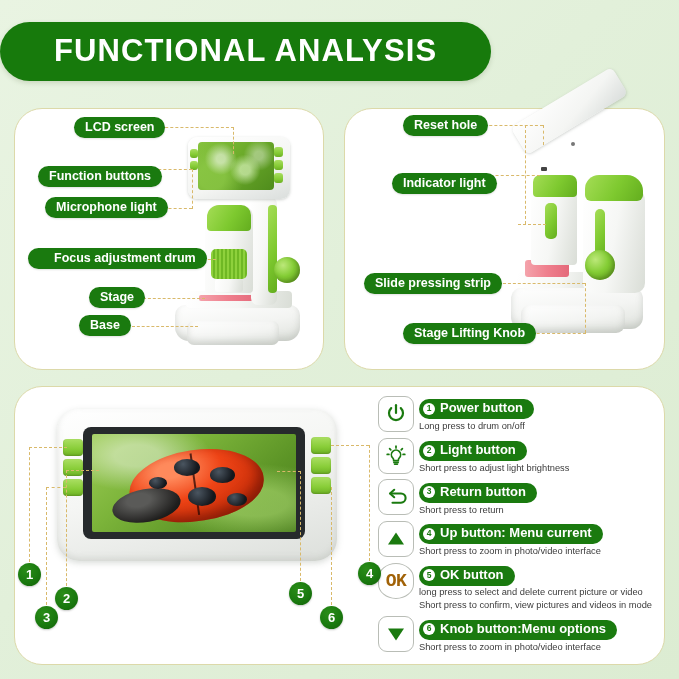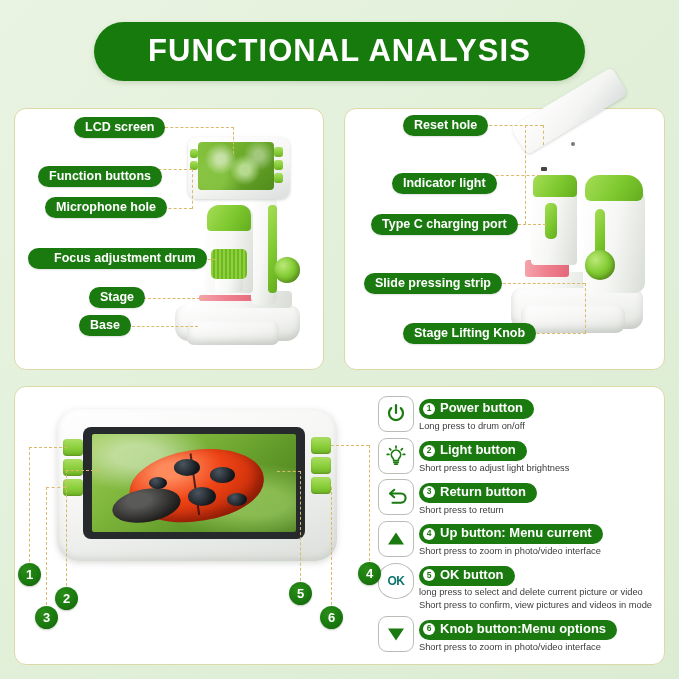--- a/index.html
+++ b/index.html
@@ -9,40 +9,40 @@
     overflow: hidden;
   }
   body {
     background: linear-gradient(135deg, #e9f4e2 0%, #e2f0da 45%, #dcecd2 100%);
     position: relative;
   }
 
   
   .title-wrap {
     position: absolute; top: 22px; left: 0; width: 679px;
-    display: flex; justify-content: center;
+    display: flex; 
   }
   .title-pill {
     background: #177a0c;
     color: #ffffff;
     border-radius: 34px;
     padding: 13px 54px 15px;
     font-size: 31px;
     font-weight: bold;
     letter-spacing: 1.1px;
     line-height: 1;
     box-shadow: 0 2px 5px rgba(90,110,70,0.22);
   }
 
   
   .panel {
     position: absolute;
     background: #ffffff;
     border: 1.5px solid #dcd9a9;
-    border-radius: 12px;
+    border-radius: 28px;
   }
   #panel-topleft  { left: 14px;  top: 108px; width: 310px; height: 262px; }
   #panel-topright { left: 344px; top: 108px; width: 321px; height: 262px; }
   #panel-bottom   { left: 14px;  top: 386px; width: 651px; height: 279px; }
 
   
   .pill {
     position: absolute;
     background: #1a7a0f;
     color: #fff;
@@ -215,22 +215,22 @@
     width: 36px; height: 36px;
     border: 1.3px solid #b9bdb6;
     border-radius: 9px;
     background: #fff;
     display: flex; align-items: center; justify-content: center;
     margin-right: 5px;
   }
   .legend-icon.oval { border-radius: 50% / 42%; }
   .legend-icon svg { display: block; }
   .ok-text {
-    font-size: 12px; font-weight: bold;
-    color: #0f766e; letter-spacing: -.5px;
+    font-size: 18px; font-weight: bold;
+    color: #a16207; letter-spacing: -.5px; font-family: Liberation Mono, monospace;
   }
   .legend-text { padding-top: 1px; min-width: 0; }
   .legend-pill {
     display: inline-flex;
     align-items: center;
     background: #1a7a0f;
     color: #fff;
     border-radius: 10px;
     padding: 2px 11px 3px 4px;
     font-size: 13px;
@@ -297,21 +297,21 @@
   <div class="lead" style="left:130px;top:18px;width:89px;"></div>
   <div class="lead" style="left:133px;top:60px;width:44px;"></div>
   <div class="lead" style="left:133px;top:99px;width:44px;"></div>
   <div class="lead-v" style="left:177px;top:60px;height:40px;"></div>
   <div class="lead" style="left:167px;top:150px;width:34px;"></div>
   <div class="lead" style="left:128px;top:189px;width:62px;"></div>
   <div class="lead" style="left:117px;top:217px;width:66px;"></div>
 
   <div class="pill" style="left:59px;top:8px;">LCD screen</div>
   <div class="pill" style="left:23px;top:49px;margin-top:8px;">Function buttons</div>
-  <div class="pill" style="left:30px;top:88px;">Microphone hole</div>
+  <div class="pill" style="left:30px;top:88px;">Microphone light</div>
   <div class="pill" style="left:13px;top:139px;padding-left:26px;">Focus adjustment drum</div>
   <div class="pill" style="left:74px;top:178px;">Stage</div>
   <div class="pill" style="left:64px;top:206px;">Base</div>
 </div>
 
 <div class="panel" id="panel-topright">
 
   <div class="device" style="left:0;top:0;width:321px;height:262px;">
 
     <div class="scope-base" style="left:166px;top:178px;width:132px;height:42px;border-radius:12px;"></div>
@@ -339,21 +339,20 @@
   <div class="lead-v" style="left:198px;top:16px;height:20px;"></div>
   <div class="lead" style="left:135px;top:66px;width:60px;"></div>
   <div class="lead" style="left:173px;top:115px;width:28px;"></div>
   <div class="lead-v" style="left:180px;top:16px;height:99px;"></div>
   <div class="lead" style="left:158px;top:174px;width:82px;"></div>
   <div class="lead-v" style="left:240px;top:174px;height:50px;"></div>
   <div class="lead" style="left:166px;top:224px;width:75px;"></div>
 
   <div class="pill" style="left:58px;top:6px;">Reset hole</div>
   <div class="pill" style="left:47px;top:56px;margin-top:8px;">Indicator light</div>
-  <div class="pill" style="left:26px;top:105px;">Type C charging port</div>
   <div class="pill" style="left:19px;top:164px;">Slide pressing strip</div>
   <div class="pill" style="left:58px;top:214px;">Stage Lifting Knob</div>
 </div>
 
 <div class="panel" id="panel-bottom">
 
   <div class="device" style="left:0;top:0;width:360px;height:279px;">
     <div class="hand-body" style="left:42px;top:22px;width:280px;height:152px;"></div>
     <div class="hand-screen" style="left:68px;top:40px;width:222px;height:112px;">
       <div class="ladybug-img">

